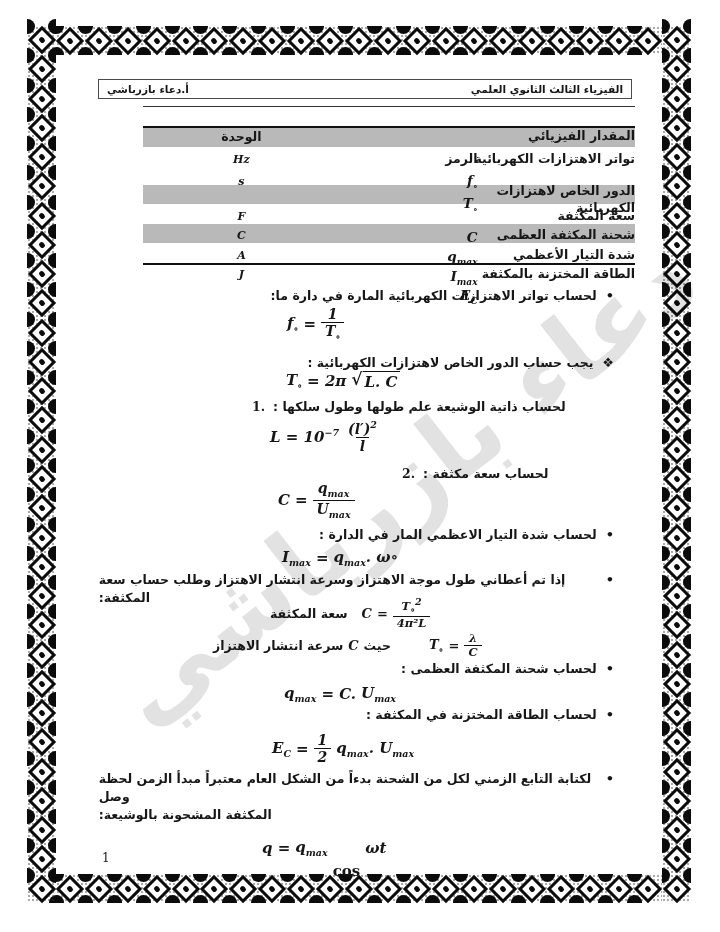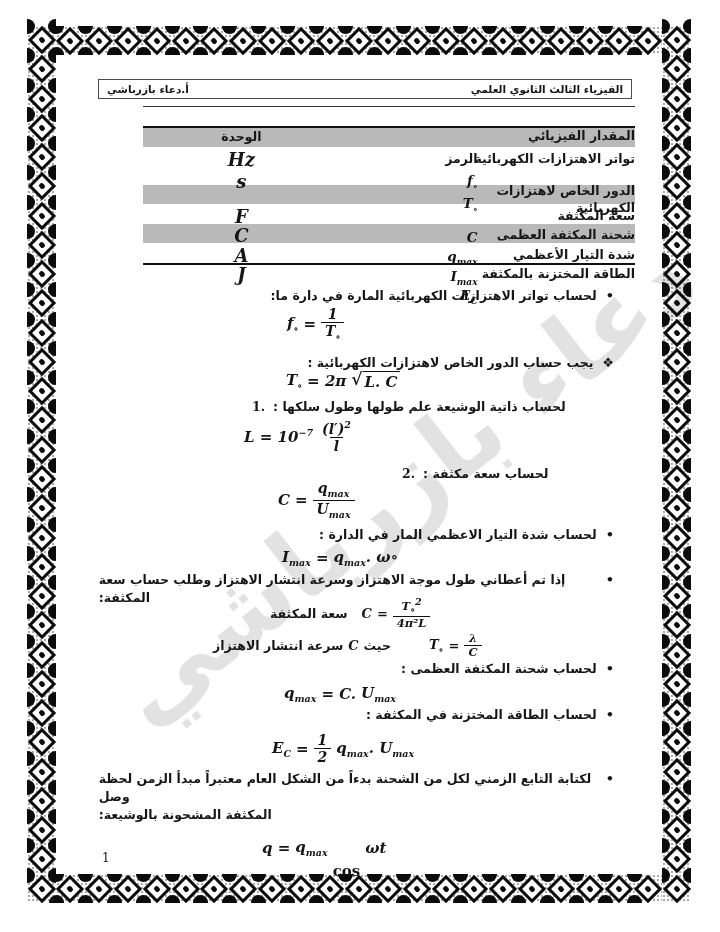--- a/index.html
+++ b/index.html
@@ -34,21 +34,21 @@
   .header-box{position:absolute;left:98px;top:79px;width:534px;height:20px;border:1.2px solid #4a4a4a;
               display:flex;direction:rtl;align-items:center;justify-content:space-between;
               padding:0 8px;box-sizing:border-box;font-size:10.5px;font-weight:bold;white-space:nowrap;}
 
   
   .qtable{position:absolute;left:143px;top:106px;width:492px;border-top:1px solid #333;
           border-bottom:2px solid #111;font-size:12.5px;}
   .trow{display:grid;grid-template-columns:40% 28% 32%;align-items:center;direction:ltr;}
   .trow.head{border-bottom:2px solid #111;font-weight:bold;height:19px;}
   .trow.gray{background:#b9b9b9;}
-  .c-unit{text-align:center;font-family:"DejaVu Serif",serif;font-weight:bold;font-style:italic;font-size:18px;}
+  .c-unit{text-align:center;font-family:"DejaVu Serif",serif;font-weight:bold;font-style:italic;font-size:11px;}
   .c-sym{text-align:right;font-family:"DejaVu Serif",serif;font-weight:bold;font-style:italic;font-size:13.5px;margin-top:44px;}
   .c-qty{direction:rtl;text-align:right;font-weight:bold;padding-left:2px;white-space:nowrap;line-height:1.35;}
   .c-qty.wrap{white-space:normal;margin-top:36px;}
   .trow.head .c-unit,.trow.head .c-sym{font-family:"DejaVu Sans",sans-serif;font-style:normal;font-size:12.5px;}
   .r-s{height:19px;} .r-m{height:20px;}
   sub.ssub{font-size:9px;font-style:italic;}
 
   
   .brow{position:absolute;right:106px;direction:rtl;display:flex;gap:9px;align-items:flex-start;
         font-size:12.5px;font-weight:bold;line-height:1.45;}
@@ -567,21 +567,21 @@
         <span class="rad">√</span>
         <span class="radicand">L. C</span>
       </span>
   </div>
 
   <div class="numrow" style="left:252px;top:399px">
     <span class="num">1.</span>
     <span class="txt">لحساب ذاتية الوشيعة علم طولها وطول سلكها :</span>
   </div>
 
-  <div class="math" style="left:244px;top:420px">
+  <div class="math" style="left:270px;top:420px">
     <span><span>L = 10</span><sup>−7</sup></span>
     <span class="frac">
         <span class="fn"><span>(l′)</span><sup>2</sup></span>
         <span class="fd">l</span>
       </span>
   </div>
 
   <div class="numrow" style="left:402px;top:466px">
     <span class="num">2.</span>
     <span class="txt">لحساب سعة مكثفة :</span>

